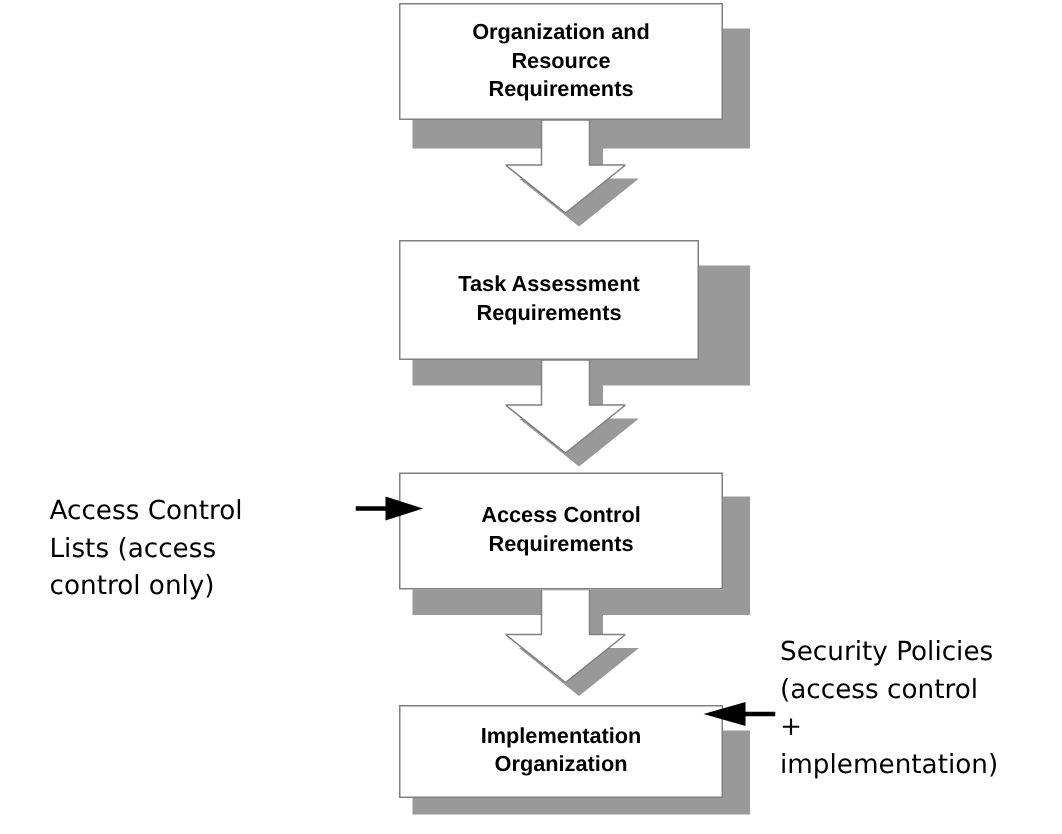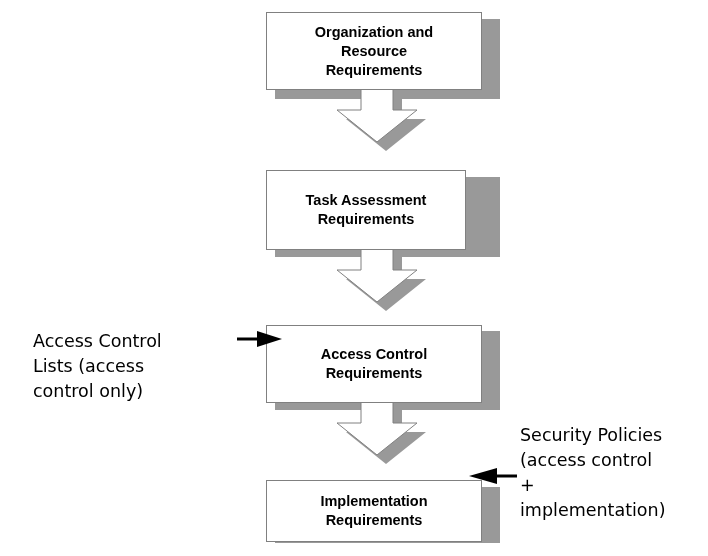--- a/index.html
+++ b/index.html
@@ -14,21 +14,20 @@
   
   .node{
     position:absolute;
     box-sizing:border-box;
     background:#ffffff;
     border:1px solid #808080;
     display:flex;
     align-items:center;
     justify-content:center;
     z-index:6;
-    margin-top:10px;
   }
   .node .label{
     font-family:"Liberation Sans", sans-serif;
     font-weight:bold;
     font-size:14.5px;
     line-height:19px;
     color:#000000;
     text-align:center;
     white-space:pre-line;
   }
@@ -128,21 +127,21 @@
   </div>
   <div class="barrow" style="left:337px;top:393px;width:80px;height:62px;">
     <svg width="80" height="62" viewBox="0 0 80 62">
       <polygon points="24,0 56,0 56,30 80,30 40,62 0,30 24,30" fill="#ffffff" stroke="#808080" stroke-width="1"></polygon>
     </svg>
   </div>
 
   <div class="nodeshadow" style="left:275px;top:487px;width:225px;height:56px;"></div>
   <div class="node" style="left:266px;top:470px;width:216px;height:62px;">
     <span class="label">Implementation
-Requirements</span>
+Organization</span>
   </div>
 
   <div class="annot" style="left:469px;top:467px;width:48px;height:18px;">
     <svg width="48" height="18" viewBox="0 0 48 18">
       <line x1="20" y1="9" x2="48" y2="9" stroke="#000000" stroke-width="3"></line>
       <polygon points="28,1 0,9 28,17" fill="#000000"></polygon>
     </svg>
   </div>
   <div class="sidetext right" style="left:520px;top:423px;width:190px;">Security Policies
 (access control

